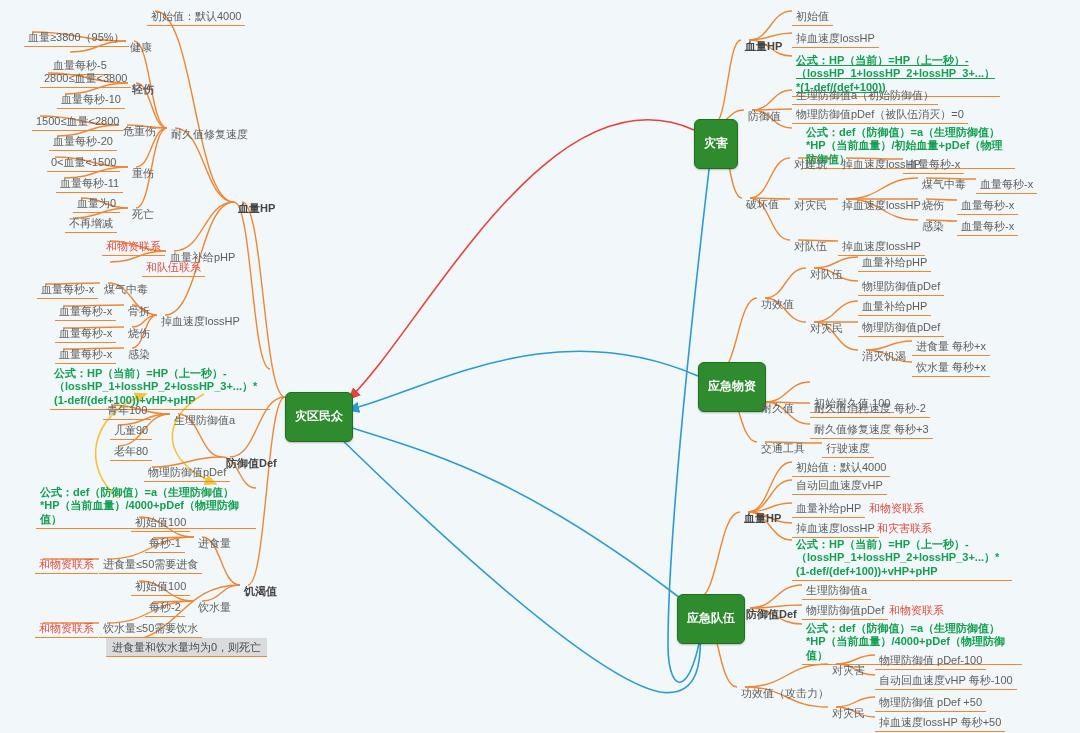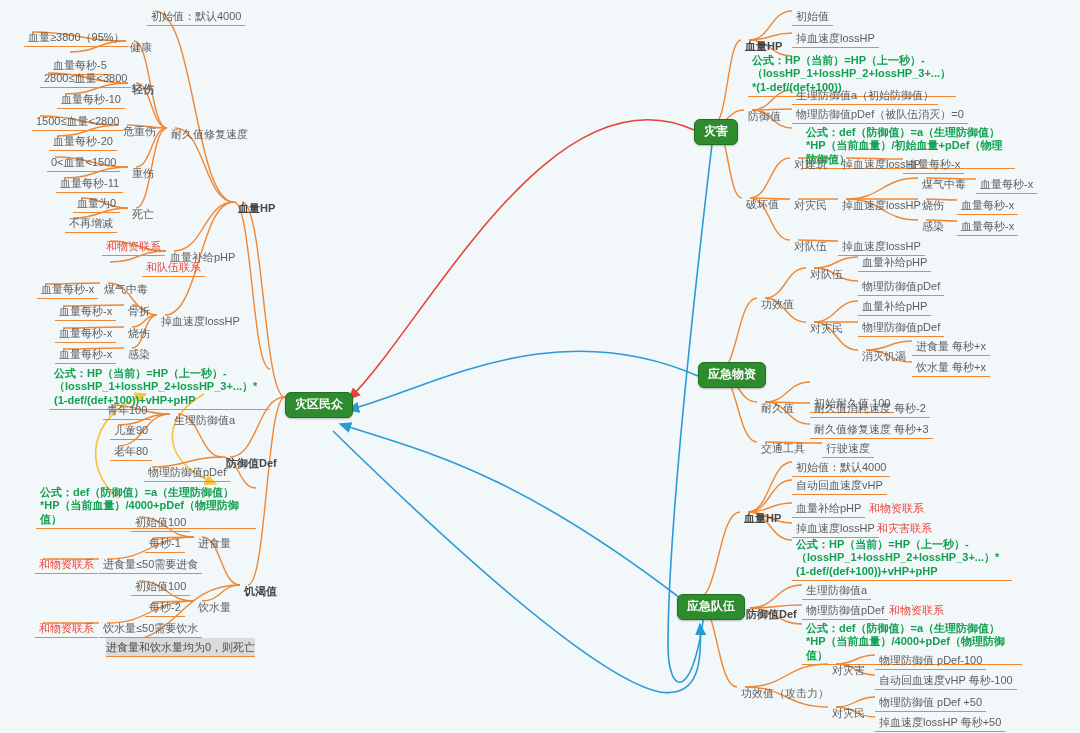--- a/index.html
+++ b/index.html
@@ -4,24 +4,24 @@
 <style>
   html,body{margin:0;padding:0;}
   body{background:#f2f7fa;font-family:"Liberation Sans","DejaVu Sans",sans-serif;}
   #canvas{position:relative;width:1080px;height:733px;background:#f2f7fa;overflow:hidden;}
   #wires{position:absolute;left:0;top:0;width:1080px;height:733px;}
   #wires path.tree{fill:none;stroke:#ef8733;stroke-width:1.4;}
   #wires path.link{fill:none;stroke-width:1.6;}
   .node{position:absolute;font-size:11px;line-height:1.3;color:#5d5d5d;white-space:nowrap;padding:1px 4px 2px;z-index:2;}
   .u{border-bottom:1.5px solid #ef8733;}
   .b{font-weight:bold;color:#454545;}
-  .root{background:#2e8b2e;border:1.5px solid #1f6f1f;color:#ffffff;font-weight:bold;font-size:12px;border-radius:6px;padding:4px 9px;box-shadow:0 1px 2px rgba(0,0,0,.25);}
+  .root{background:#2e8b2e;border:1.5px solid #1f6f1f;color:#ffffff;font-weight:bold;font-size:12px;border-radius:6px;padding:16px 9px;box-shadow:0 1px 2px rgba(0,0,0,.25);}
   .formula{white-space:normal;font-weight:bold;color:#11a150;border-bottom:1.5px solid #ef8733;line-height:1.22;font-size:11px;}
   .red{color:#e8483c;}
-  .gray{background:#d9dbdd;color:#4c4c4c;border-bottom:1.5px solid #ef8733;padding:2px 0;}
+  .gray{background:#d9dbdd;color:#4c4c4c;border-bottom:1.5px solid #ef8733;padding:2px 6px;}
 </style>
 </head>
 <body>
 
 <div id="canvas">
   <svg id="wires">
     <defs>
       <marker id="ar" markerWidth="9" markerHeight="7" refX="7" refY="3.5" orient="auto">
           <path d="M0,0 L8,3.5 L0,7 Z" fill="#e8423c"></path>
         </marker>
@@ -198,21 +198,21 @@
       <div class="node u red" style="left: 35px; top: 556px;">和物资联系</div>
       <div class="node u" style="left: 131px; top: 578px;">初始值100</div>
       <div class="node u" style="left: 145px; top: 599px;">每秒-2</div>
       <div class="node u" style="left: 99px; top: 620px;">饮水量≤50需要饮水</div>
       <div class="node u red" style="left: 35px; top: 620px;">和物资联系</div>
       <div class="node b" style="left: 741px; top: 38px;">血量HP</div>
       <div class="node" style="left: 744px; top: 108px;">防御值</div>
       <div class="node" style="left: 742px; top: 196px;">破坏值</div>
       <div class="node u" style="left: 792px; top: 8px;">初始值</div>
       <div class="node u" style="left: 792px; top: 30px;">掉血速度lossHP</div>
-      <div class="node formula" style="left: 748px; top: 53px; width: 200px;">公式：HP（当前）=HP（上一秒）-（lossHP_1+lossHP_2+lossHP_3+...）*(1-def/(def+100))</div>
+      <div class="node formula" style="left: 792px; top: 53px; width: 200px; text-decoration: underline;">公式：HP（当前）=HP（上一秒）-（lossHP_1+lossHP_2+lossHP_3+...）*(1-def/(def+100))</div>
       <div class="node u" style="left: 792px; top: 87px;">生理防御值a（初始防御值）</div>
       <div class="node u" style="left: 792px; top: 106px;">物理防御值pDef（被队伍消灭）=0</div>
       <div class="node formula" style="left: 792px; top: 125px; width: 205px; margin-left: 10px;">公式：def（防御值）=a（生理防御值）*HP（当前血量）/初始血量+pDef（物理防御值）</div>
       <div class="node" style="left: 790px; top: 156px;">对建筑</div>
       <div class="node" style="left: 838px; top: 156px;">掉血速度lossHP</div>
       <div class="node u" style="left: 903px; top: 156px;">血量每秒-x</div>
       <div class="node" style="left: 790px; top: 197px;">对灾民</div>
       <div class="node" style="left: 838px; top: 197px;">掉血速度lossHP</div>
       <div class="node" style="left: 918px; top: 176px;">煤气中毒</div>
       <div class="node u" style="left: 976px; top: 176px;">血量每秒-x</div>

